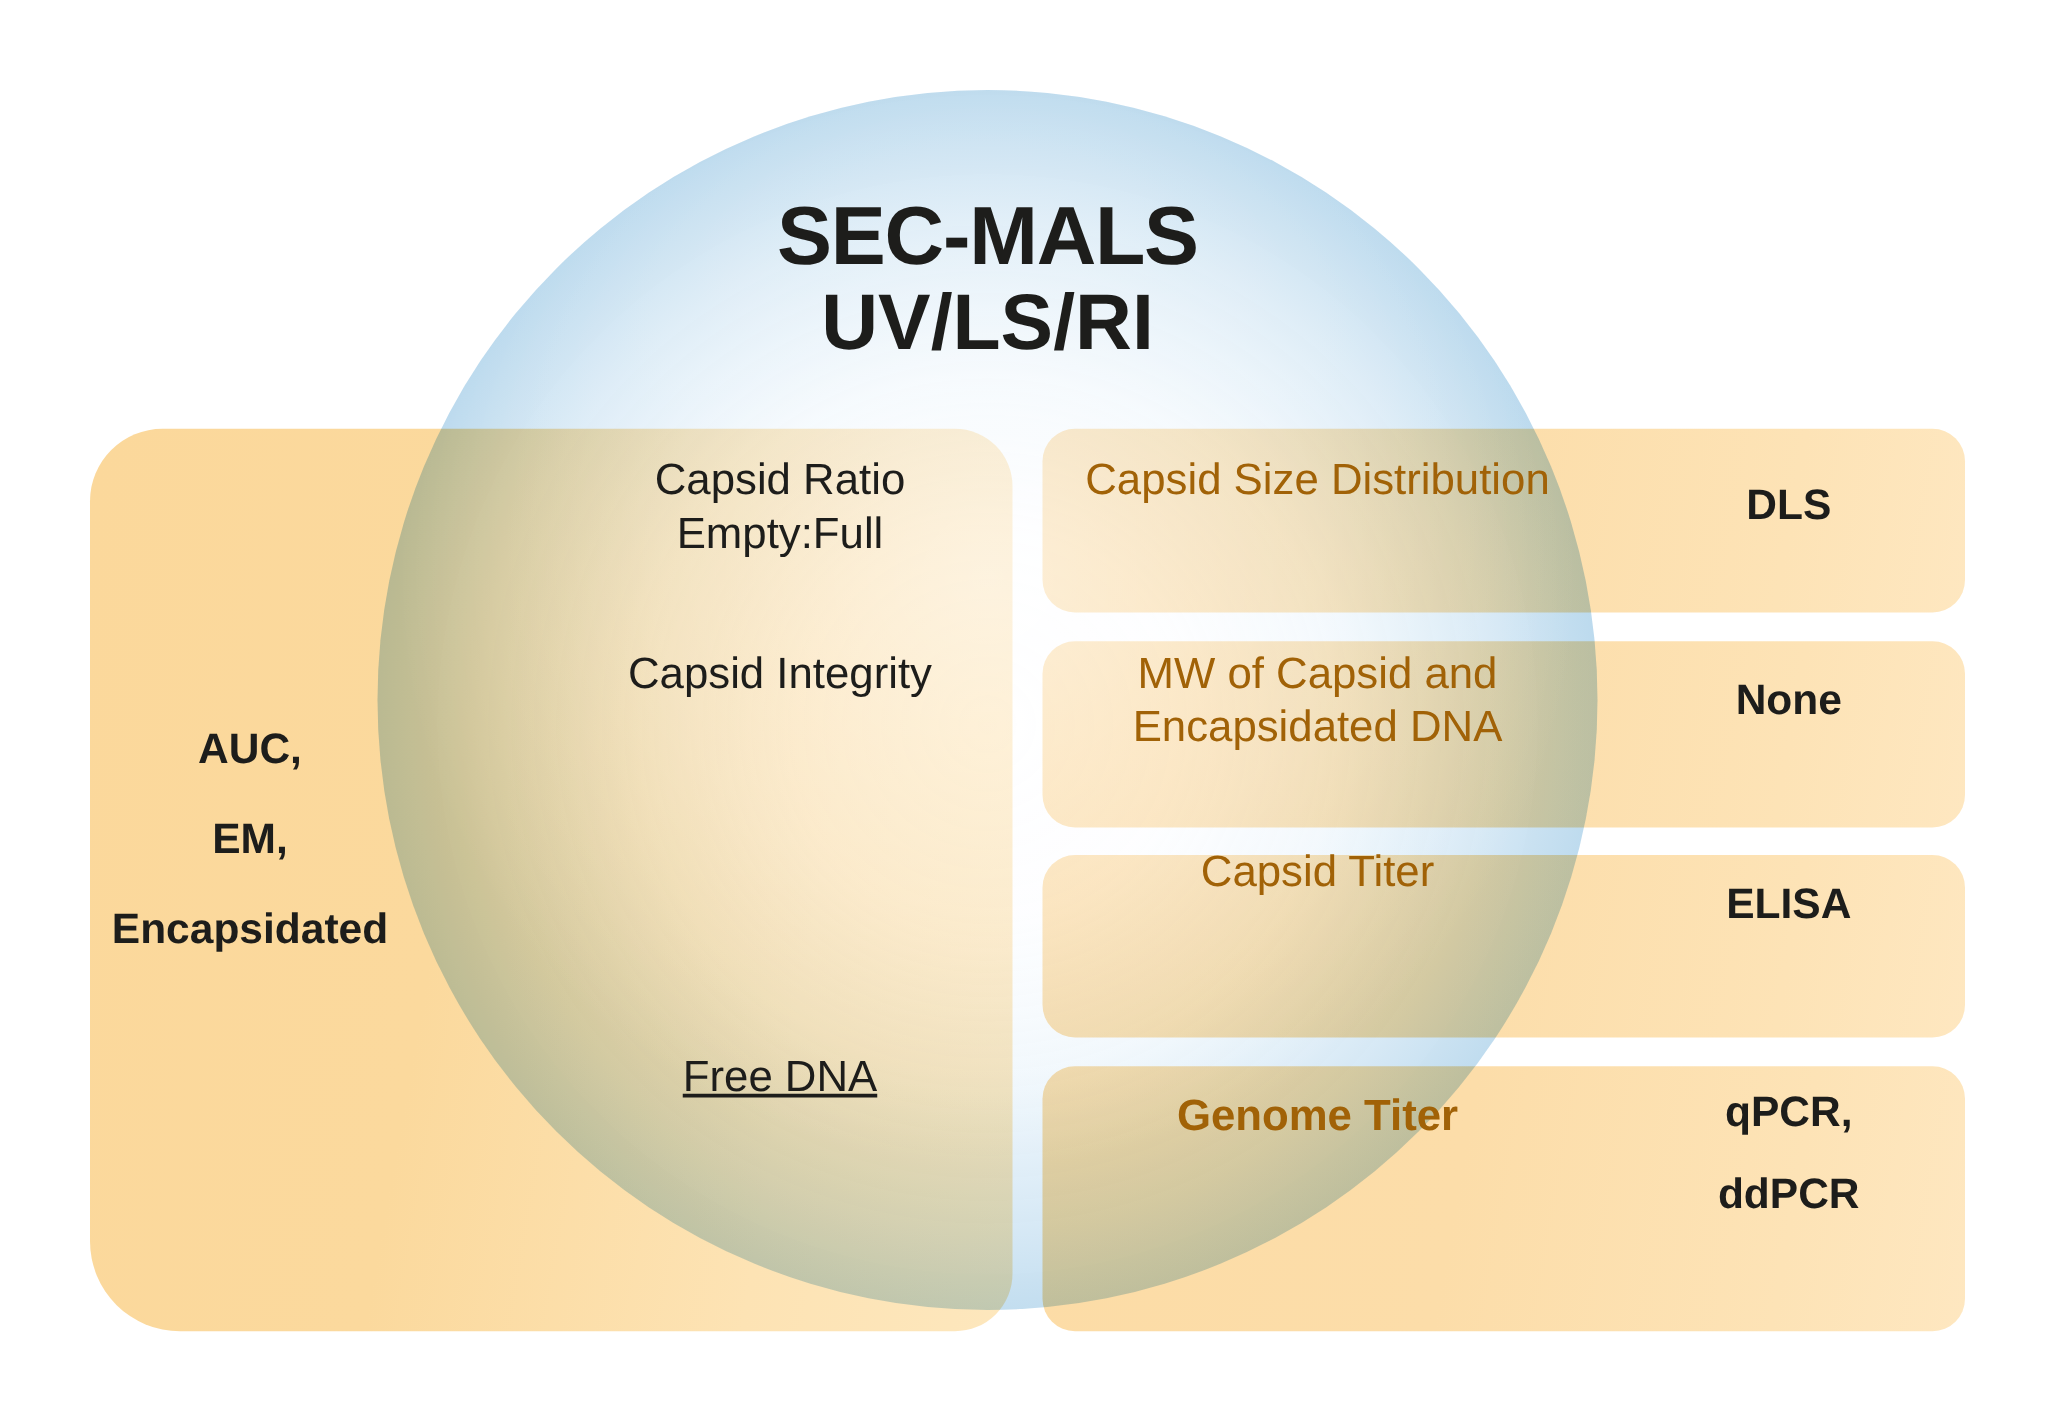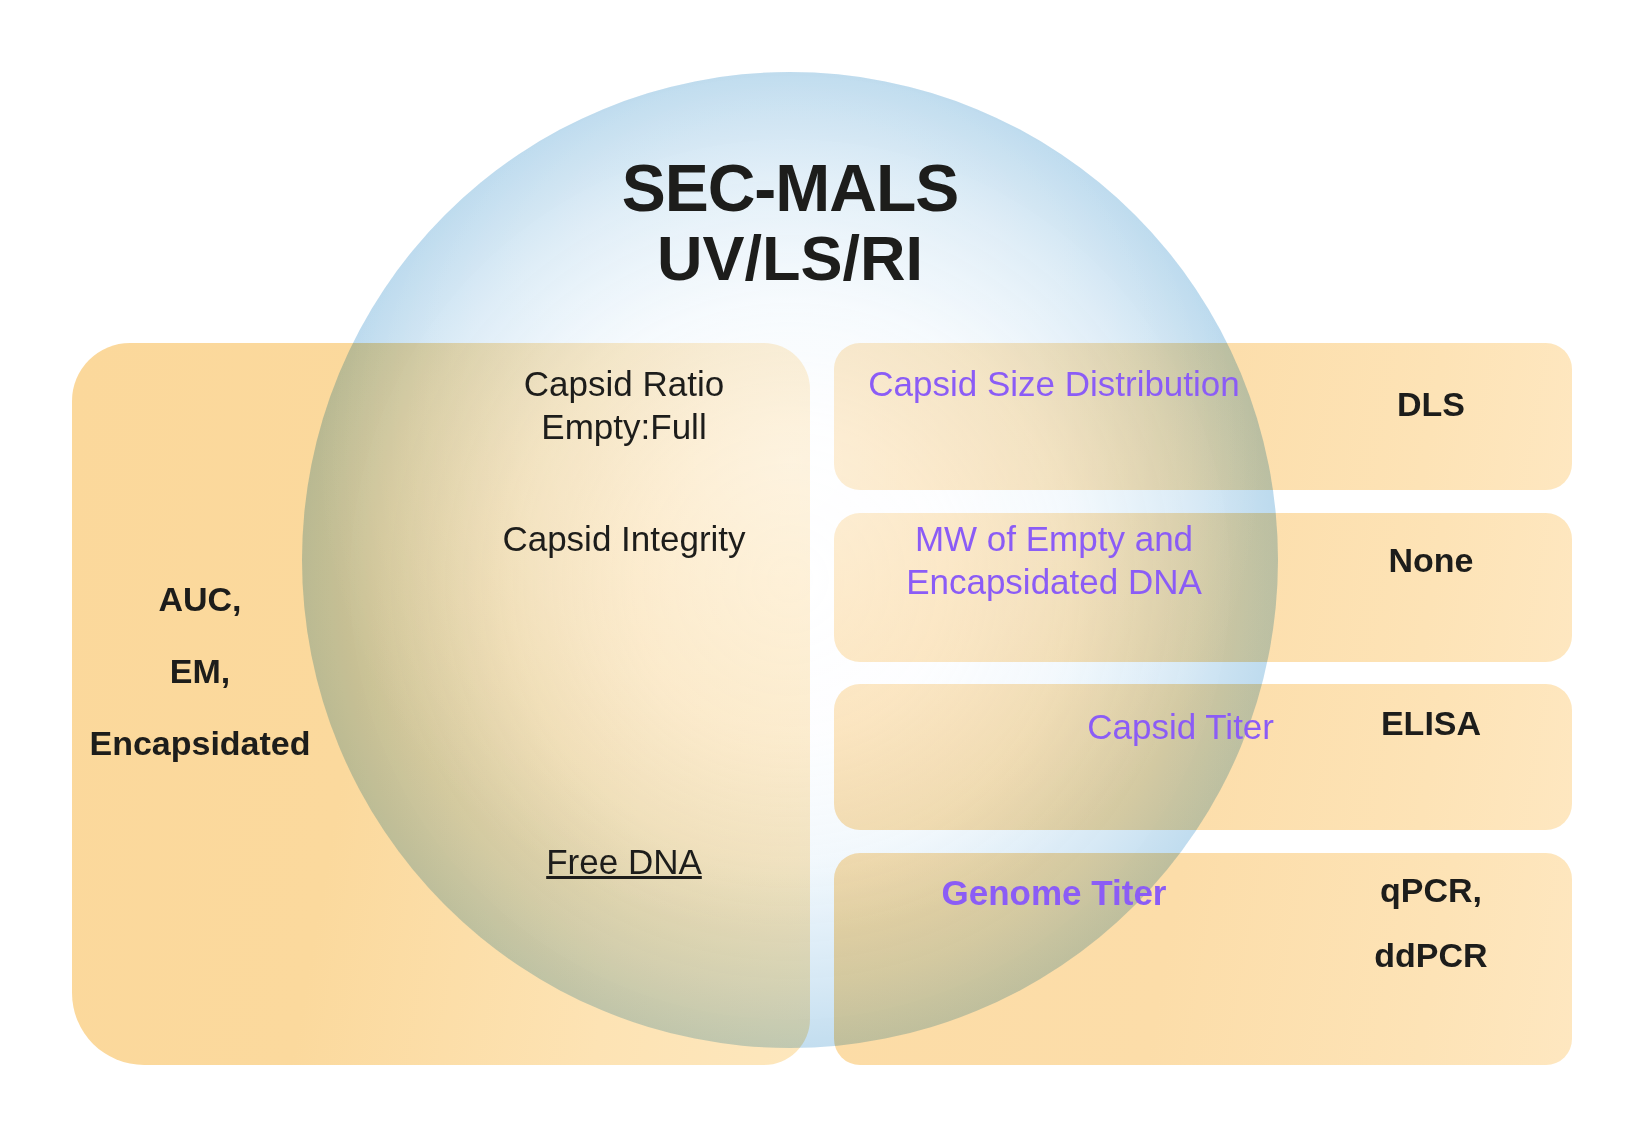--- a/index.html
+++ b/index.html
@@ -139,21 +139,21 @@
   }
 
   
   .mid-right {
     position: absolute;
     left: 834px;
     width: 440px;
     text-align: center;
     font-size: 35px;
     font-weight: normal;
-    color: #8b5cf6;
+    color: #a16207;
     line-height: 1.22;
   }
 
   
   .right-label {
     position: absolute;
     left: 1290px;
     width: 282px;
     text-align: center;
     font-size: 34px;
@@ -188,23 +188,23 @@
 
     <div class="mid-left" style="top:363px;">Capsid Ratio
 Empty:Full</div>
     <div class="mid-left" style="top:518px;">Capsid
 Integrity</div>
     <div class="mid-left" style="top:841px;text-decoration:underline;">Free
 DNA</div>
 
     <div class="mid-right" style="top:363px;">Capsid Size
 Distribution</div>
-    <div class="mid-right" style="top:518px;">MW of Empty and
+    <div class="mid-right" style="top:518px;">MW of Capsid and
 Encapsidated DNA</div>
-    <div class="mid-right" style="top:706px;text-align:right;">Capsid
+    <div class="mid-right" style="top:677px;">Capsid
 Titer</div>
     <div class="mid-right" style="top:872px;font-weight:bold;">Genome
 Titer</div>
 
     <div class="right-label" style="top:385px;">DLS</div>
     <div class="right-label" style="top:541px;">None</div>
     <div class="right-label" style="top:704px;">ELISA</div>
     <div class="right-label" style="top:858px; line-height:1.9; white-space:pre-line;">qPCR,
 ddPCR</div>
 

